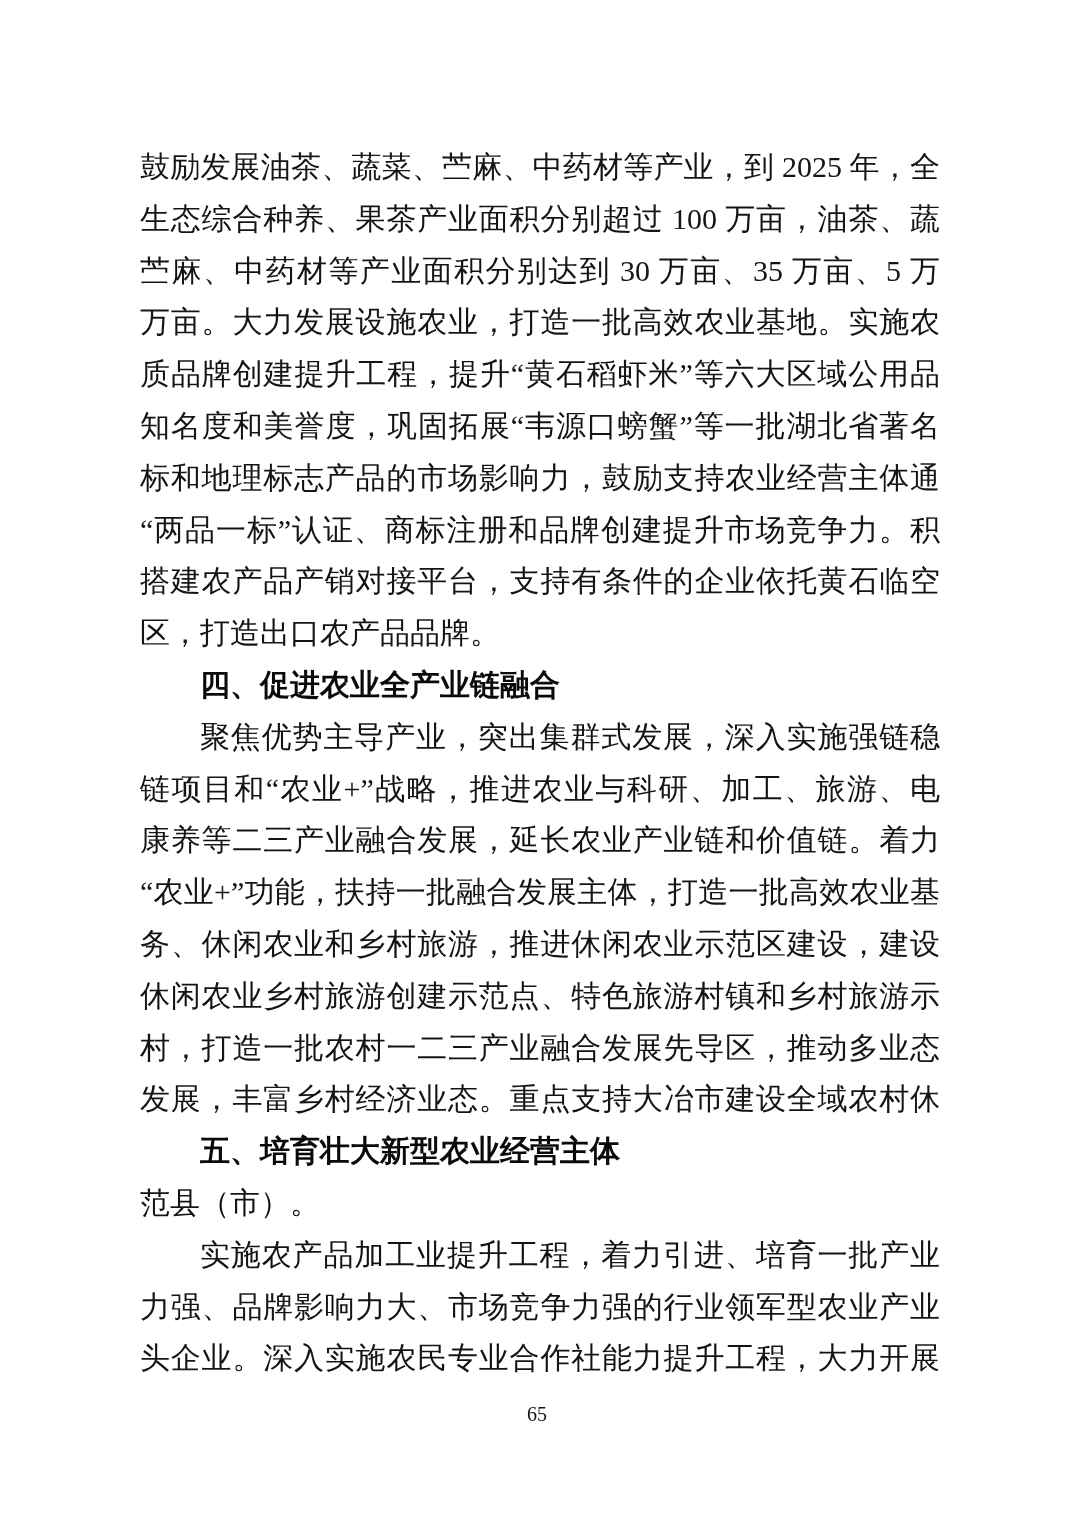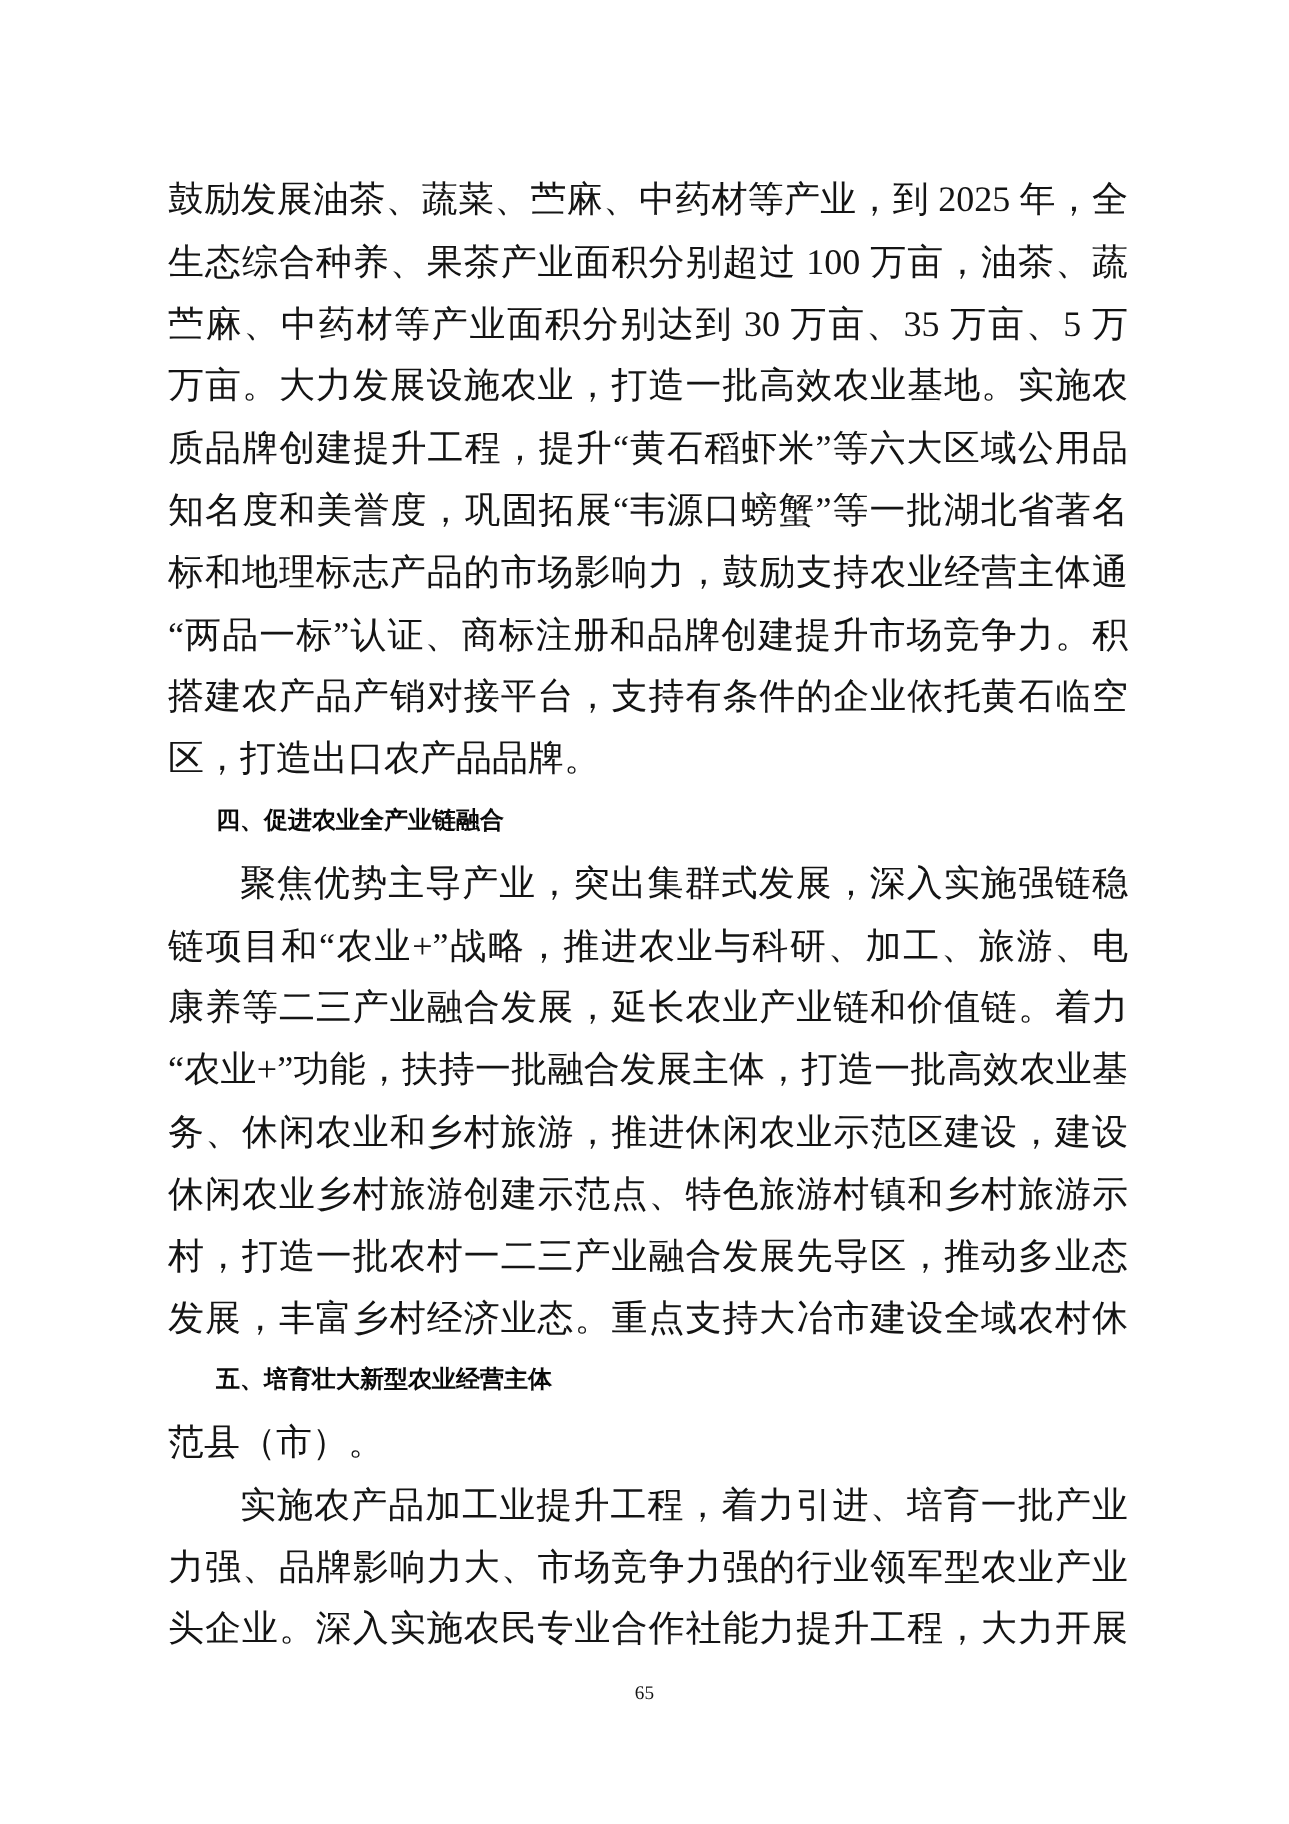--- a/index.html
+++ b/index.html
@@ -40,33 +40,33 @@
     text-justify: inter-character;
     text-indent: 2em;
   }
   .body-last {
     text-align: left;
     text-align-last: left;
   }
   .heading {
     font-family: "Liberation Sans", "DejaVu Sans", sans-serif;
     font-weight: bold;
-    font-size: 20px;
+    font-size: 30px;
     color: #0a0a0a;
     text-indent: 2em;
     text-align: left;
   }
   .pagenum {
     position: absolute;
     left: 0;
     top: 1403px;
     width: 100%;
     text-align: center;
     font-family: "Liberation Serif", "DejaVu Serif", serif;
-    font-size: 16px;
+    font-size: 20px;
     color: #141414;
   }
 </style>
 </head>
 <body>
 
 <div class="page">
   <div class="textblock" id="textblock">
       <div class="line body">鼓励发展油茶、蔬菜、苎麻、中药材等产业，到 2025 年，全市</div>
       <div class="line body">生态综合种养、果茶产业面积分别超过 100 万亩，油茶、蔬菜、</div>

